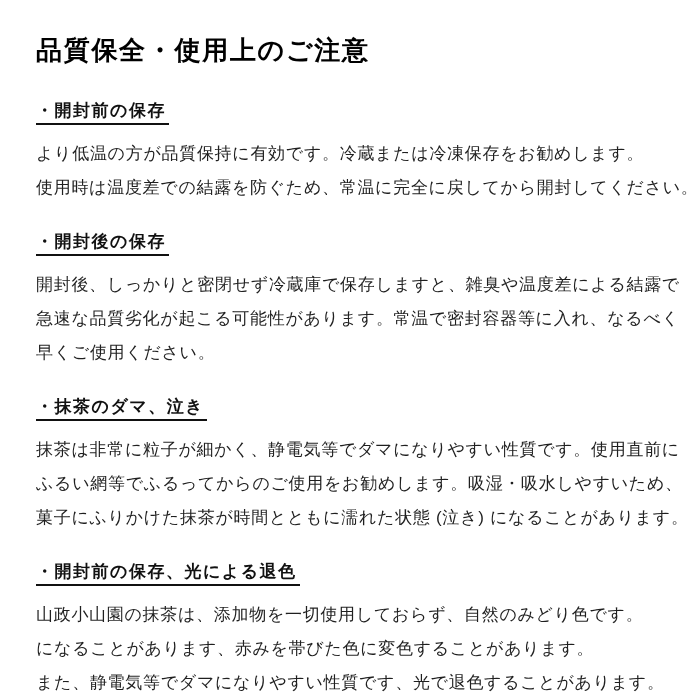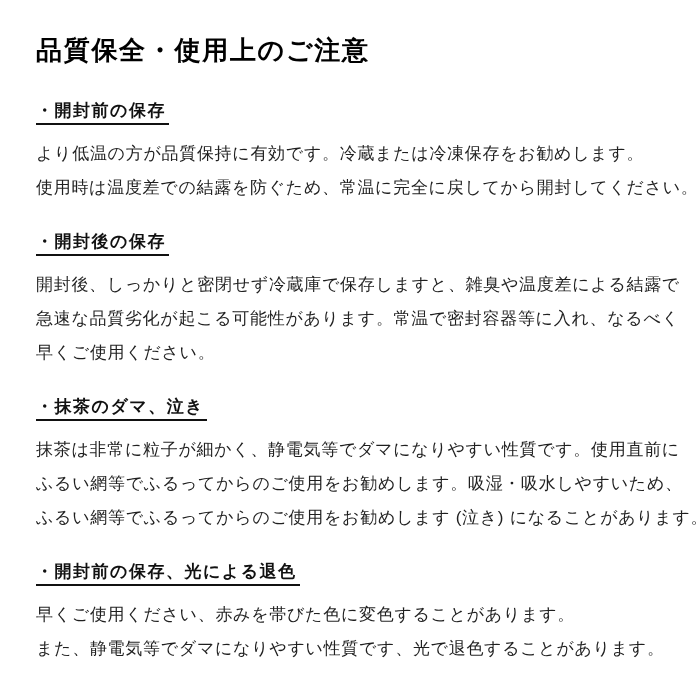--- a/index.html
+++ b/index.html
@@ -75,25 +75,26 @@
       <div class="body-line">急速な品質劣化が起こる可能性があります。常温で密封容器等に入れ、なるべく</div>
       <div class="body-line">早くご使用ください。</div>
     </div>
   </div>
 
   <div class="section">
     <div class="section-heading">・抹茶のダマ、泣き</div>
     <div class="section-body">
       <div class="body-line">抹茶は非常に粒子が細かく、静電気等でダマになりやすい性質です。使用直前に</div>
       <div class="body-line">ふるい網等でふるってからのご使用をお勧めします。吸湿・吸水しやすいため、</div>
-      <div class="body-line">ふるい網等でふるってからのご使用をお勧めします (泣き) になることがあります。</div>
+      <div class="body-line">菓子にふりかけた抹茶が時間とともに濡れた状態 (泣き) になることがあります。</div>
     </div>
   </div>
 
   <div class="section">
     <div class="section-heading">・開封前の保存、光による退色</div>
     <div class="section-body">
-      <div class="body-line">早くご使用ください、赤みを帯びた色に変色することがあります。</div>
+      <div class="body-line">山政小山園の抹茶は、添加物を一切使用しておらず、自然のみどり色です。</div>
+      <div class="body-line">になることがあります、赤みを帯びた色に変色することがあります。</div>
       <div class="body-line">また、静電気等でダマになりやすい性質です、光で退色することがあります。</div>
     </div>
   </div>
 
 </div>
 
 </body></html>

